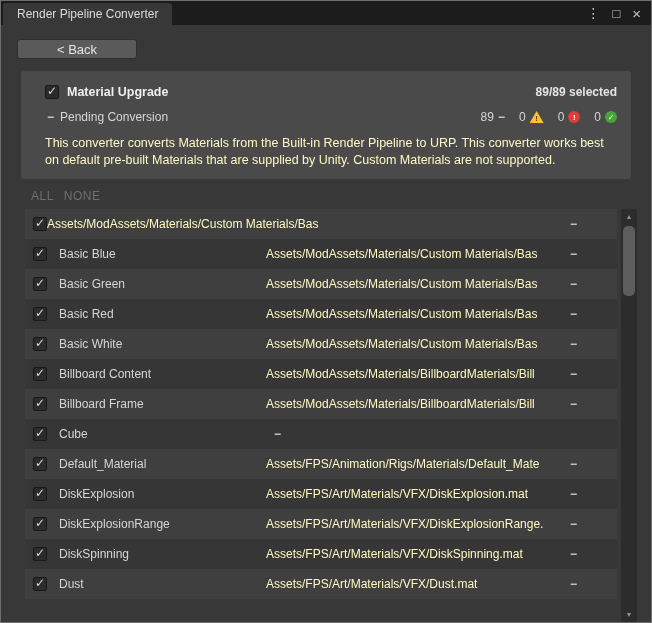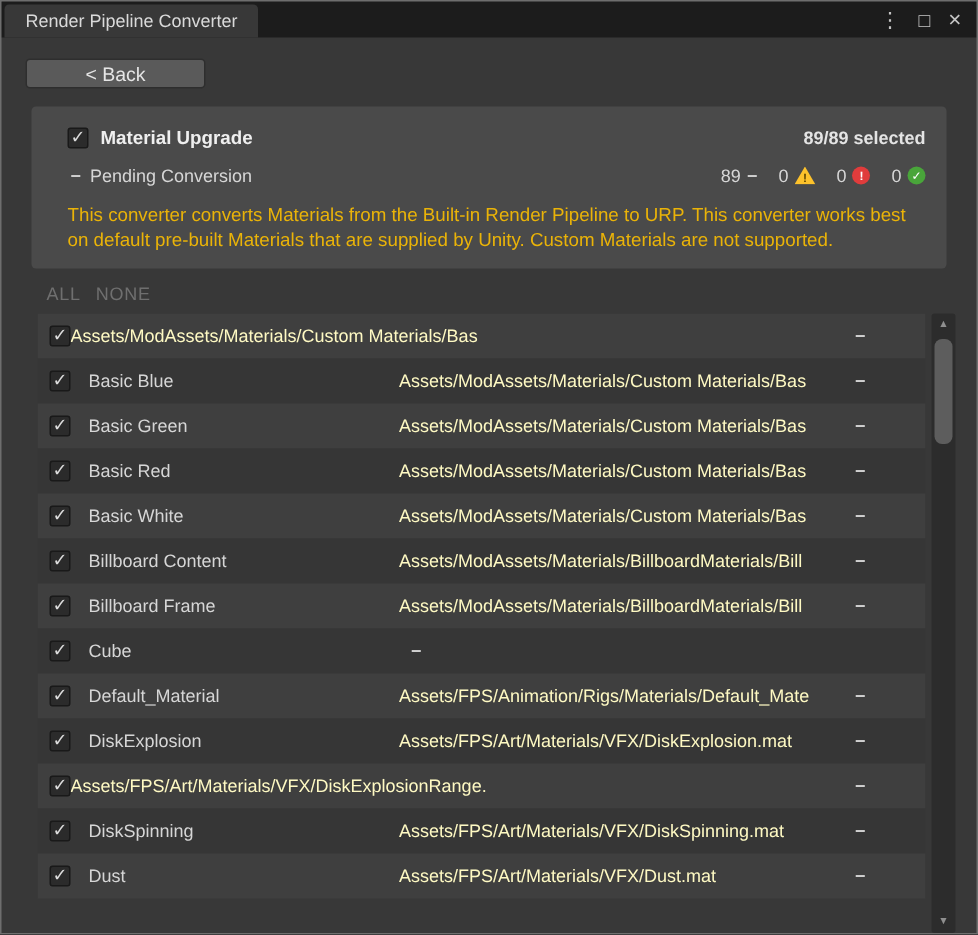--- a/index.html
+++ b/index.html
@@ -80,21 +80,21 @@
     background:#e03c3c; color:#fff; font-size:8px;
   }
   .icon.err::after { content:"!"; }
   .icon.ok {
     width:12px; height:12px; border-radius:50%;
     background:#49a53a; color:#fff; font-size:8px;
   }
   .icon.ok::after { content:"✓"; }
 
   .desc {
-    margin-top:6px; color:#eab308;
+    margin-top:6px; color:#fef9c3;
     font-size:12.5px; line-height:17px;
     padding-right:4px;
   }
 
   
   .list-toolbar {
     margin:10px 0 6px 30px;
     display:flex; gap:10px;
     color:#6f6f6f; letter-spacing:.5px;
   }
@@ -255,20 +255,21 @@
           <span class="item-status">−</span>
         </div>
         <div class="row odd">
           <span class="cb checked"></span>
           <span class="item-name">DiskExplosion</span>
           <span class="item-path">Assets/FPS/Art/Materials/VFX/DiskExplosion.mat</span>
           <span class="item-status">−</span>
         </div>
         <div class="row even">
           <span class="cb checked"></span>
+          <span class="item-name">DiskExplosionRange</span>
           <span class="item-path">Assets/FPS/Art/Materials/VFX/DiskExplosionRange.</span>
           <span class="item-status">−</span>
         </div>
         <div class="row odd">
           <span class="cb checked"></span>
           <span class="item-name">DiskSpinning</span>
           <span class="item-path">Assets/FPS/Art/Materials/VFX/DiskSpinning.mat</span>
           <span class="item-status">−</span>
         </div>
         <div class="row even">

